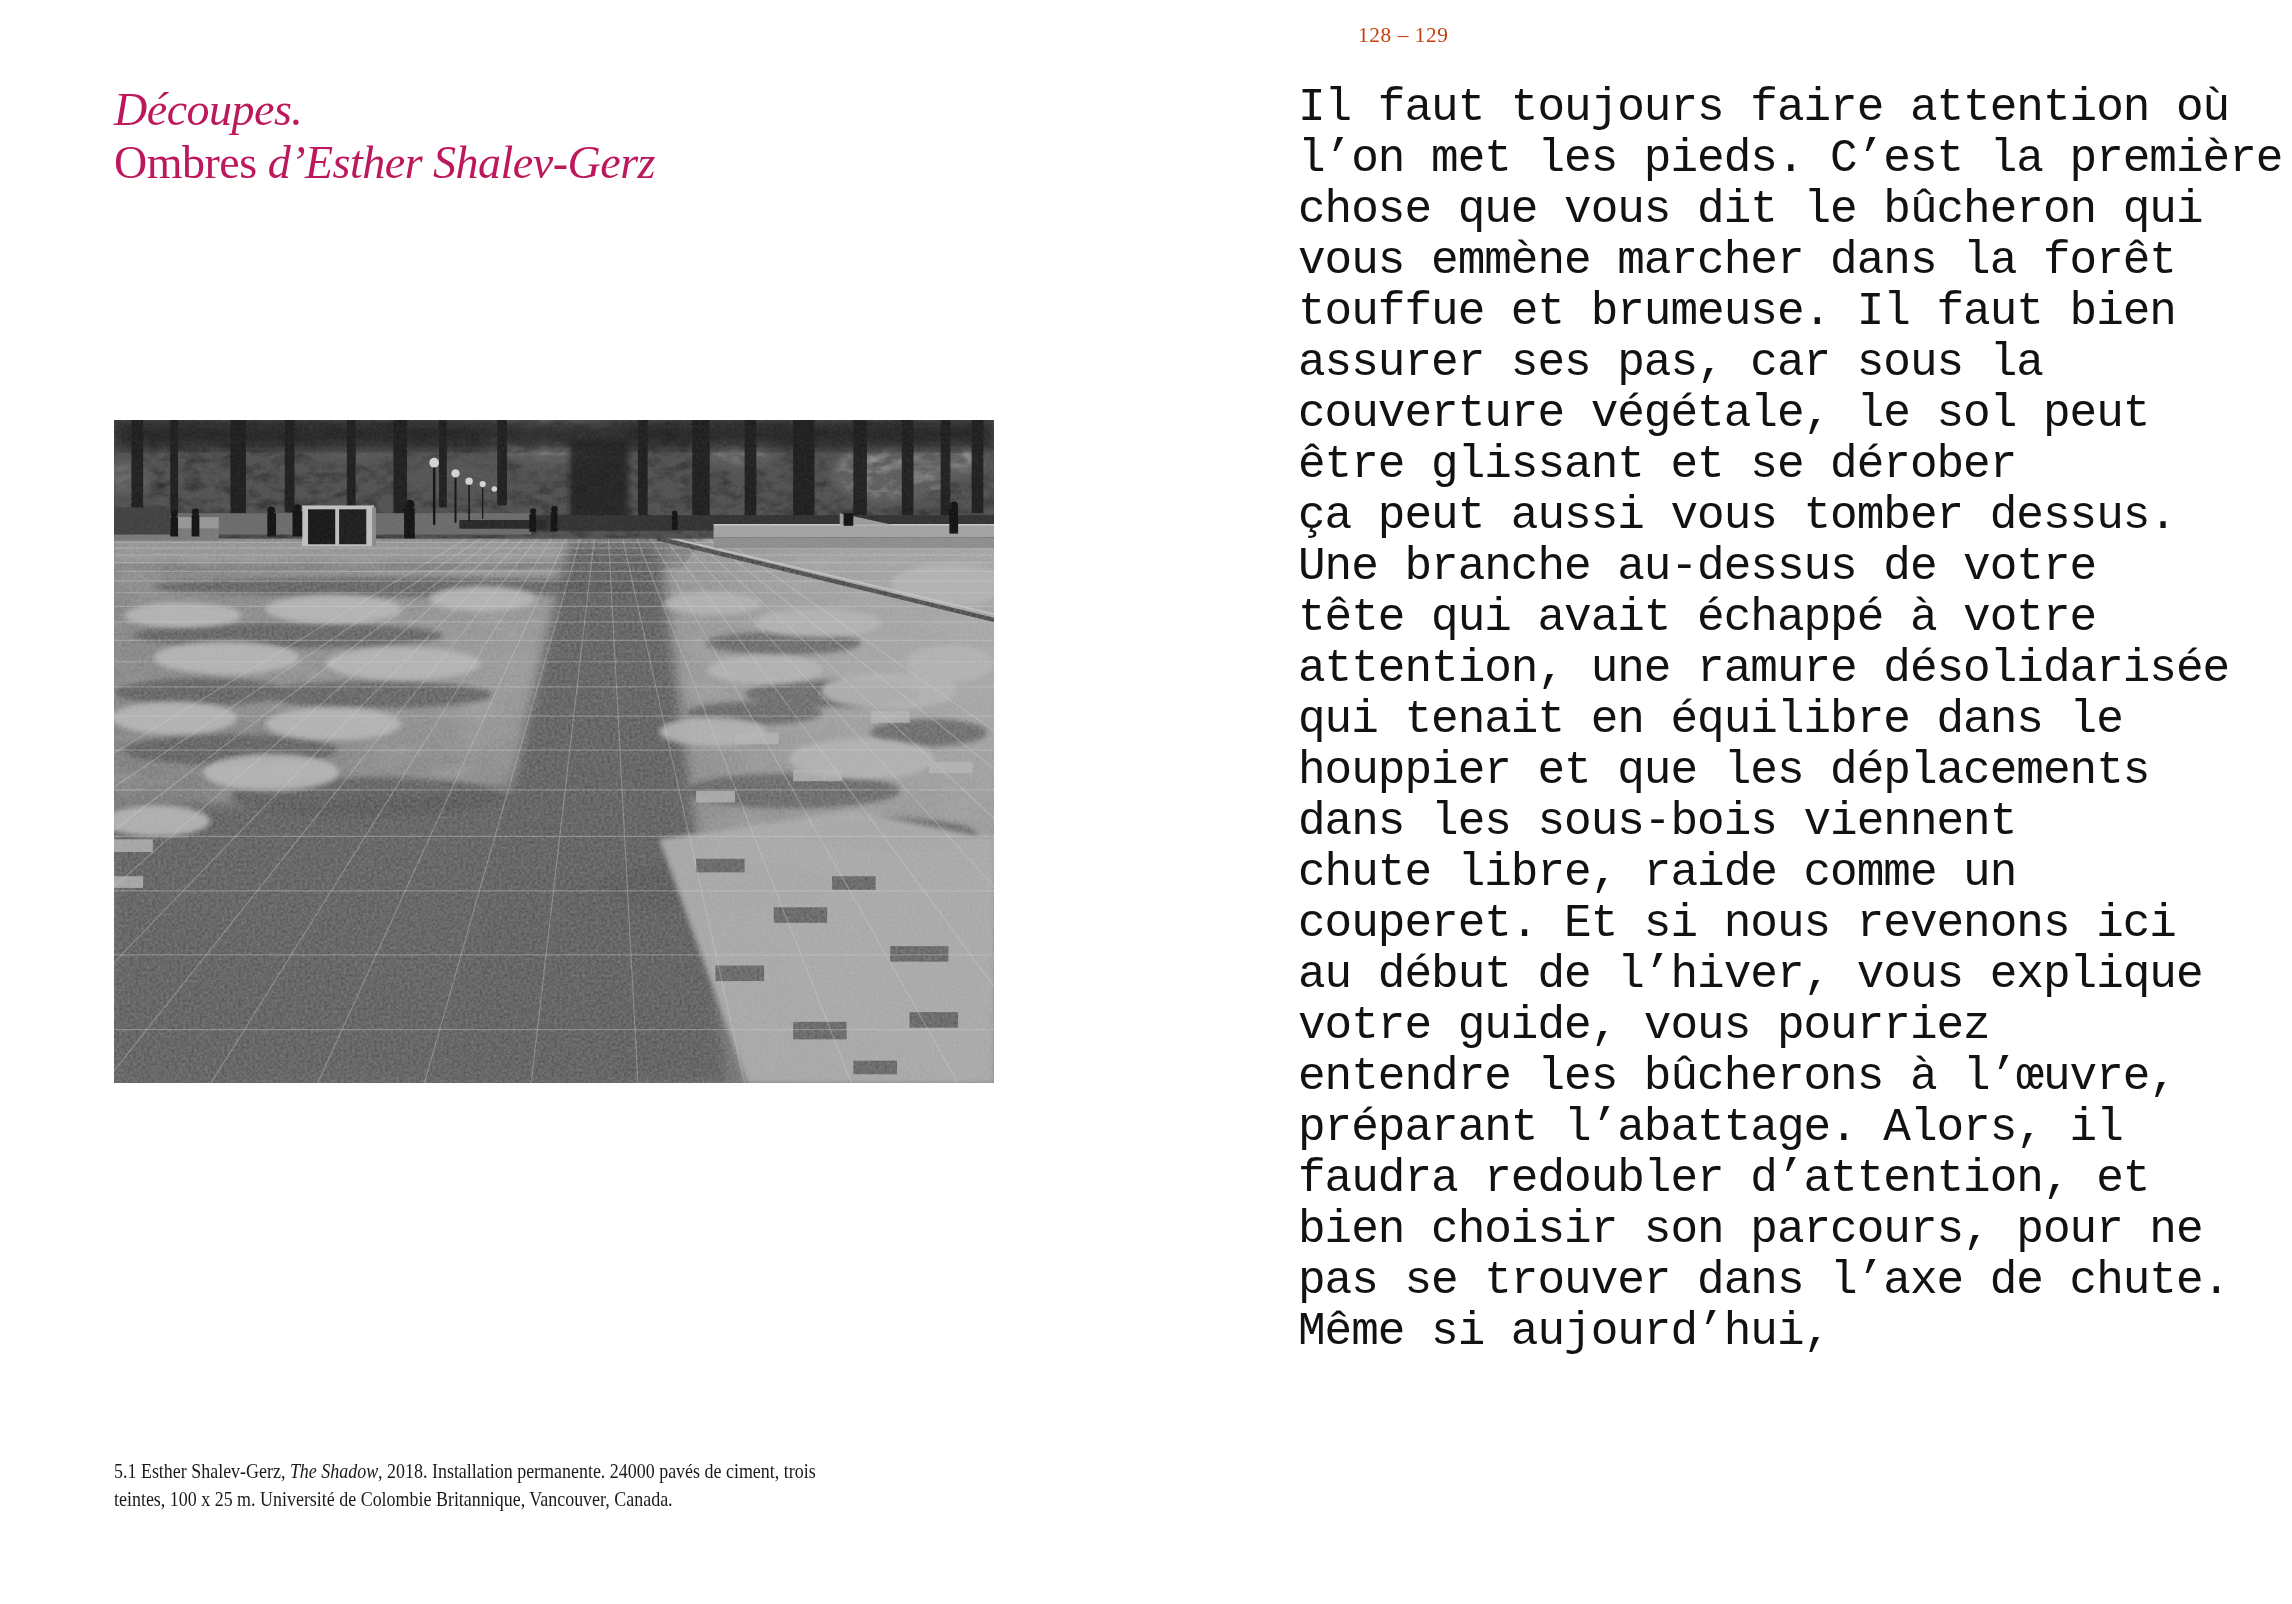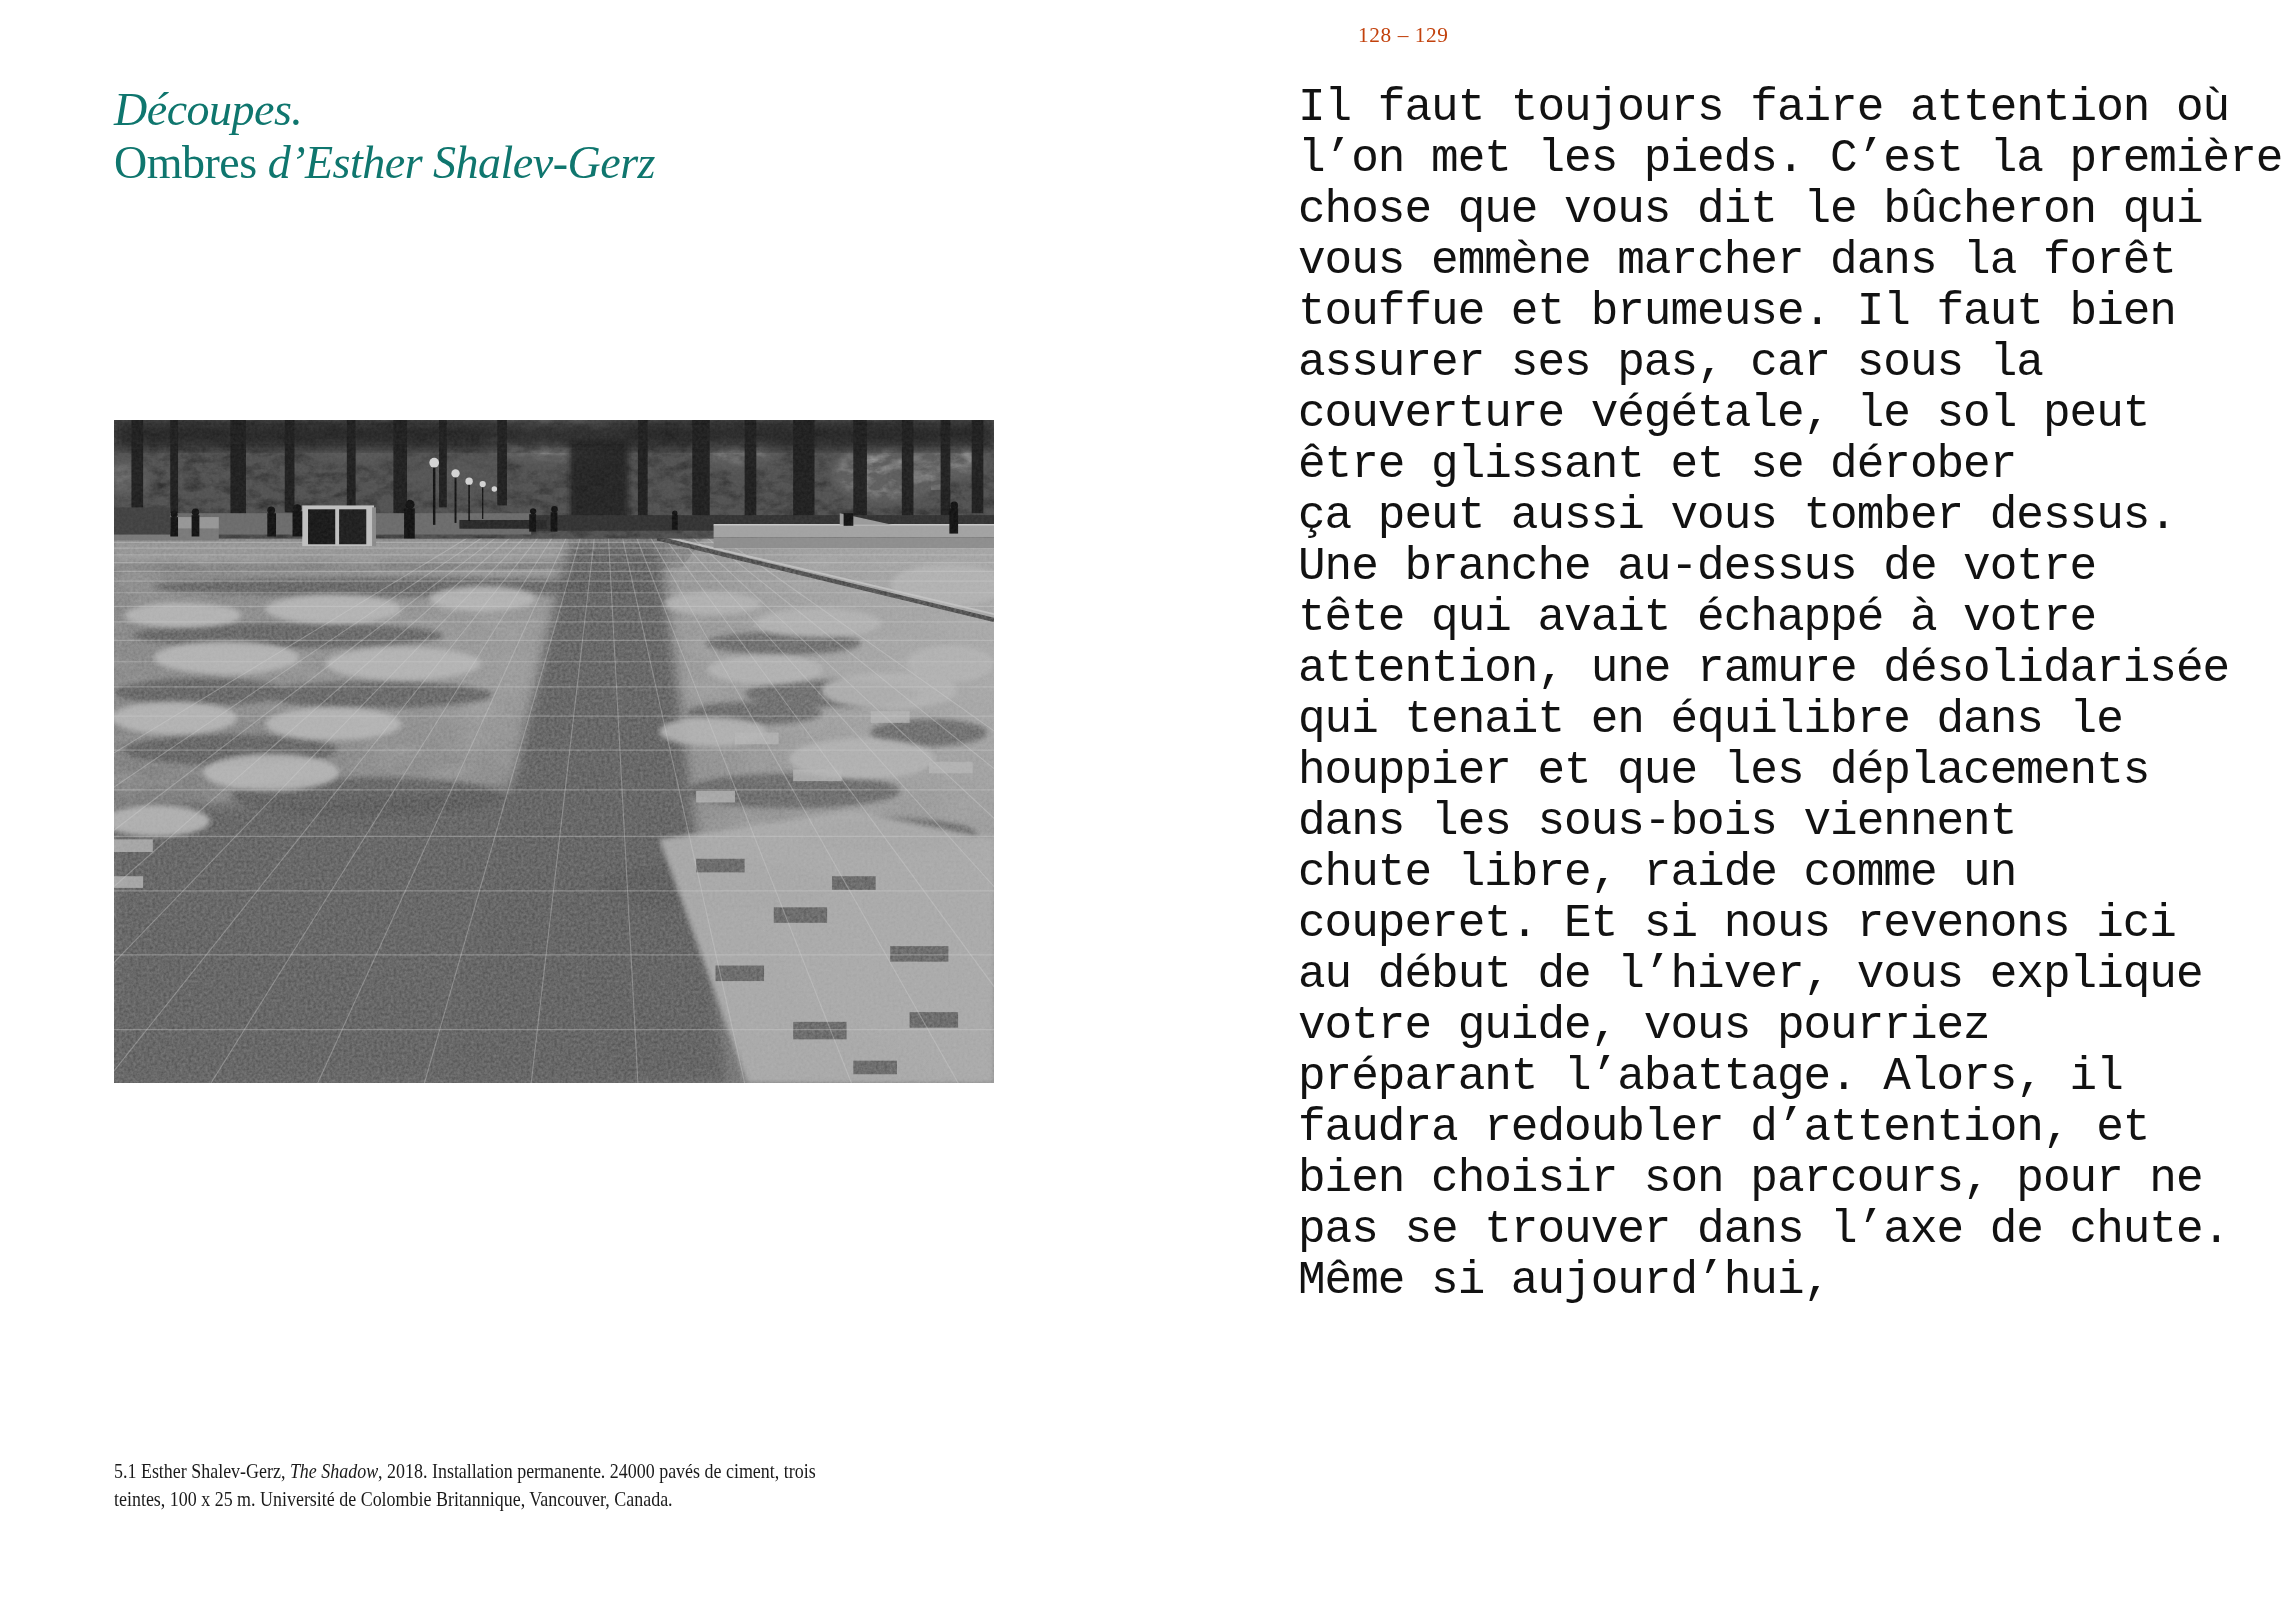--- a/index.html
+++ b/index.html
@@ -6,21 +6,21 @@
   body{
     width:2292px;height:1604px;background:#ffffff;position:relative;overflow:hidden;
     font-family:"Liberation Serif", serif;color:#161616;
   }
   .it{font-style:italic;}
   .pagenum{
     position:absolute;left:1358px;top:23px;font-size:21.3px;letter-spacing:0.6px;color:#c2410c;
   }
   .title{
     position:absolute;left:114px;top:83px;font-size:46px;line-height:53px;
-    letter-spacing:-0.5px;white-space:nowrap;color:#0f766e;
+    letter-spacing:-0.5px;white-space:nowrap;color:#be185d;
   }
   .photo{
     position:absolute;left:114px;top:420px;width:880px;height:663px;margin:0;padding:0;
   }
   .photo svg{display:block;width:100%;height:100%;}
   .caption{
     position:absolute;left:114px;top:1457px;font-size:20.4px;line-height:28px;
     transform:scaleX(0.88);transform-origin:0 0;white-space:nowrap;color:#1a1a1a;
   }
   .body-col{
@@ -324,19 +324,20 @@
     <div class="b-line">Une branche au-dessus de votre</div>
     <div class="b-line">tête qui avait échappé à votre</div>
     <div class="b-line">attention, une ramure désolidarisée</div>
     <div class="b-line">qui tenait en équilibre dans le</div>
     <div class="b-line">houppier et que les déplacements</div>
     <div class="b-line">dans les sous-bois viennent</div>
     <div class="b-line">chute libre, raide comme un</div>
     <div class="b-line">couperet. Et si nous revenons ici</div>
     <div class="b-line">au début de l’hiver, vous explique</div>
     <div class="b-line">votre guide, vous pourriez</div>
+    <div class="b-line">entendre les bûcherons à l’œuvre,</div>
     <div class="b-line">préparant l’abattage. Alors, il</div>
     <div class="b-line">faudra redoubler d’attention, et</div>
     <div class="b-line">bien choisir son parcours, pour ne</div>
     <div class="b-line">pas se trouver dans l’axe de chute.</div>
     <div class="b-line">Même si aujourd’hui,</div>
   </div>
 
 
 </body></html>

